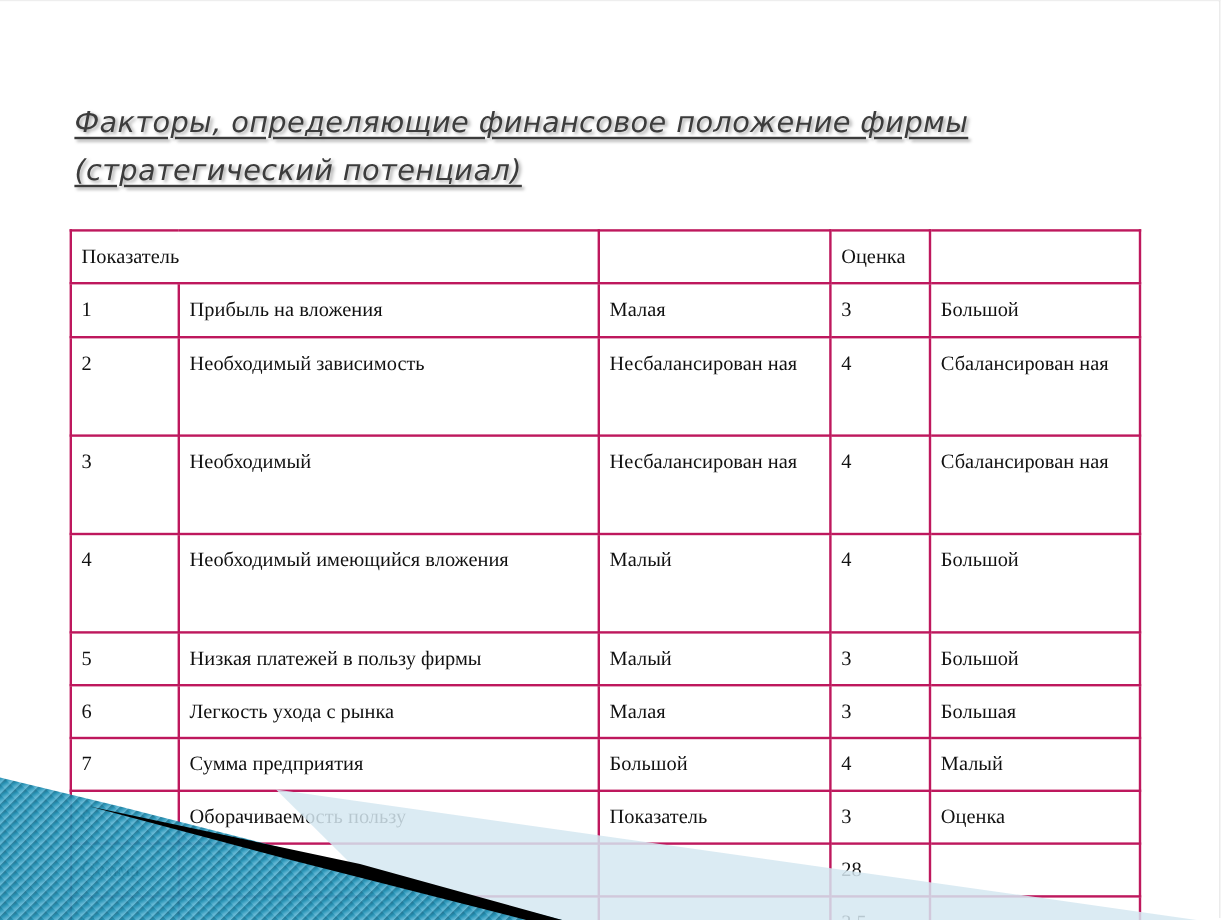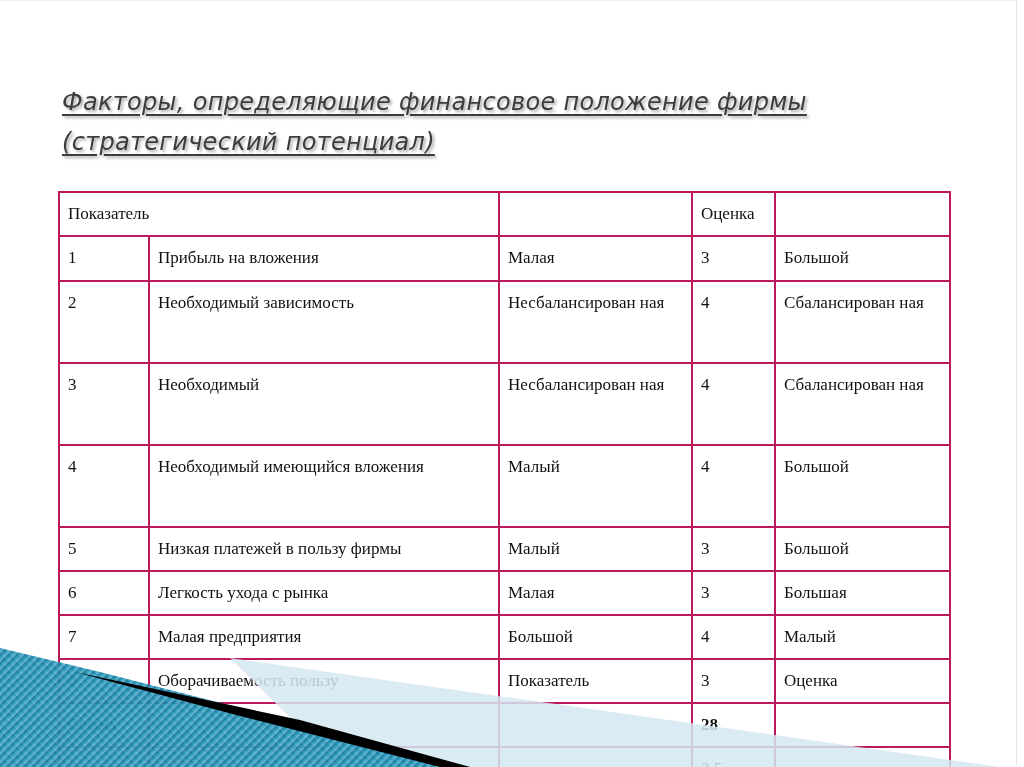--- a/index.html
+++ b/index.html
@@ -29,21 +29,21 @@
     background:#fff;
   }
   table.grid td {
     border:2px solid #be185d; vertical-align:top; padding:0 8px;
     color:#111; font-size:17px; line-height:42px;
     box-sizing:border-box; overflow:hidden;margin-top:45px;
   }
   td.num { font-size:11px; line-height:14px; padding-top:8px; }
   td.small { font-size:11px; line-height:14px; padding-top:8px; }
   td.hdr { font-size:11px; line-height:14px; padding-top:9px; }
-  td.big { font-size:21px; line-height:46px;font-weight:bold; }
+  td.big { font-size:21px; line-height:46px; }
   .col1 { width:90px; } .col2 { width:350px; } .col3 { width:193px; } .col4 { width:83px; } .col5 { width:175px; }
 </style>
 </head>
 <body>
 
 <div class="slide-frame"></div>
 
 <div class="title">Факторы, определяющие финансовое положение фирмы (стратегический потенциал)</div>
 
 <table class="grid">
@@ -98,21 +98,21 @@
   </tr>
   <tr style="height:44px">
     <td class="num">6</td>
     <td>Легкость ухода с рынка</td>
     <td>Малая</td>
     <td>3</td>
     <td>Большая</td>
   </tr>
   <tr style="height:44px">
     <td class="num">7</td>
-    <td>Малая предприятия</td>
+    <td>Сумма предприятия</td>
     <td>Большой</td>
     <td>4</td>
     <td>Малый</td>
   </tr>
   <tr style="height:44px">
     <td class="num">8</td>
     <td>Оборачиваемость пользу</td>
     <td>Показатель</td>
     <td>3</td>
     <td>Оценка</td>

